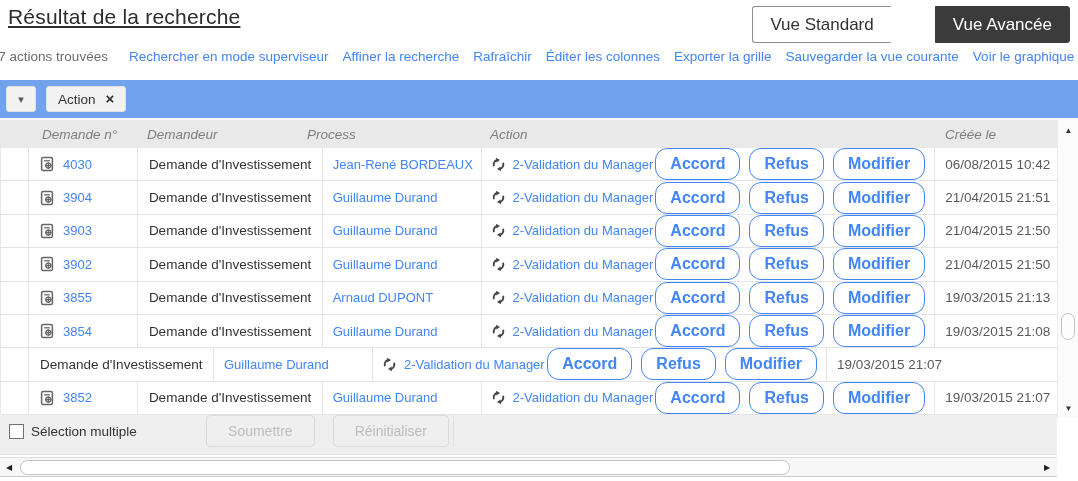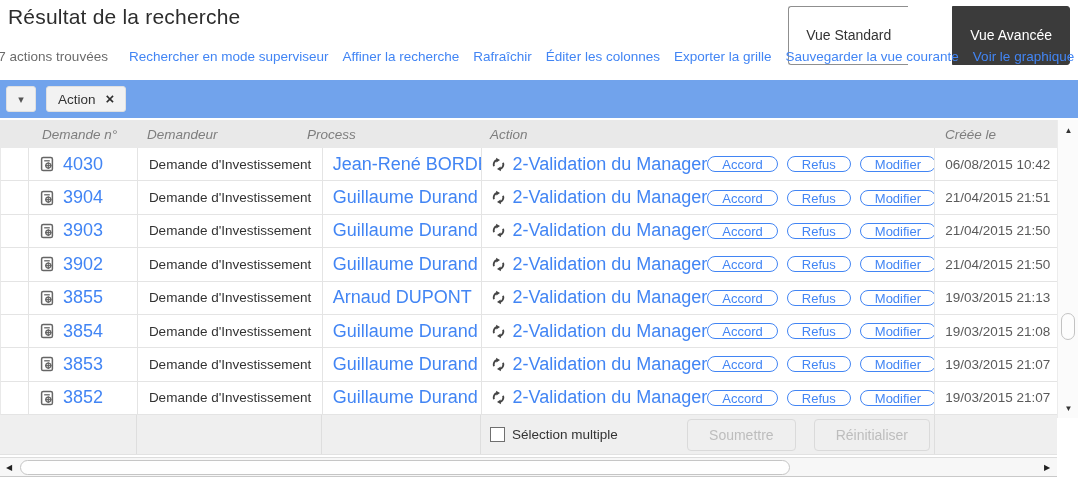--- a/index.html
+++ b/index.html
@@ -2,23 +2,23 @@
 <html style="--accent: #4285f4; --filter-bar: #71a3ec; --dark-button: #3b3b3b;"><head>
 <meta charset="utf-8">
 <style>
   * { margin:0; padding:0; box-sizing:border-box; }
   html,body { width:1078px; height:481px; overflow:hidden; background:#fff;
     font-family:"Liberation Sans", sans-serif; position:relative; }
 
   
   .page-header { position:absolute; top:0; left:0; width:1078px; height:40px;
     display:flex; justify-content:space-between; align-items:flex-start; padding:5px 8px 0 8px; }
-  .page-title { font-size:21px; color:#2d2d2d; font-weight:400; letter-spacing:.2px; }
+  .page-title { font-size:21px; color:#2d2d2d; font-weight:400; letter-spacing:.2px;text-decoration:underline; }
   .view-toggle { display:flex; margin-top:1px; }
-  .view-btn { font-size:14px; padding:20px 17px; cursor:pointer; line-height:17px; }
+  .view-btn { font-size:17px; padding:9px 17px; cursor:pointer; line-height:17px; }
   .view-btn.standard { background:#fff; border:1px solid #8f8f8f; color:#333;
     border-radius:3px 0 0 3px; border-right:none; }
   .view-btn.advanced { background:var(--dark-button,#3b3b3b); border:1px solid var(--dark-button,#3b3b3b);
     color:#fff; border-radius:0 3px 3px 0;margin-left:44px; }
 
   
   .links-row { position:absolute; top:44; left:0; width:1078px; top:44px; height:24px;
     display:flex; align-items:center; padding:0 8px 0 2px;justify-content:center; }
   .result-count { color:#6b6b6b; font-size:13.5px; margin-right:14px; white-space:nowrap; }
   .tb-link { color:var(--accent,#4285f4); font-size:13.5px; text-decoration:none;
@@ -42,30 +42,30 @@
   .trow { display:flex; height:33.38px; border-bottom:1px solid #e4e4e4;
     border-left:1px solid #e9e9e9; background:#fff; align-items:stretch; }
   .c { display:flex; align-items:center; overflow:hidden; white-space:nowrap; }
   .c0 { width:28px; }  .c1 { width:109px; padding-left:10px; }
   .c2 { width:185px; padding-left:11px; } .c3 { width:159px; padding-left:10px; }
   .c4 { width:454px; padding-left:9px; }  .c5 { width:122px; padding-left:10px; }
   .trow .c0, .trow .c1, .trow .c2, .trow .c3, .trow .c4 { border-right:1px solid #e4e4e4; }
   .thead .c1 { padding-left:14px; }
   .cell-text { color:#333; font-size:13.5px; }
   .date-text { color:#5a5a5a; font-size:13.5px; }
-  .link { color:var(--accent,#4285f4); font-size:18px; text-decoration:none; cursor:pointer; }
+  .link { color:var(--accent,#4285f4); font-size:13px; text-decoration:none; cursor:pointer; }
   .doc-icon { margin-right:8px; display:flex; }
   .refresh-icon { margin-right:7px; display:flex; }
   .btn-group { margin-left:auto; margin-right:9px; display:flex; gap:9px; }
-  .pill { height:16px; border:1px solid var(--accent,#4285f4); color:var(--accent,#4285f4);
-    background:#fff; border-radius:12px; font-size:13px; padding:0 14px; cursor:pointer;
-    font-family:"Liberation Sans",sans-serif; }
-
-  
-  .tfoot { display:flex; height:40px; background:#efefef; border-bottom:1px solid #e2e2e2; }
+  .pill { height:32px; border:1px solid var(--accent,#4285f4); color:var(--accent,#4285f4);
+    background:#fff; border-radius:12px; font-size:16px; padding:0 14px; cursor:pointer;
+    font-family:"Liberation Sans",sans-serif;font-weight:bold; }
+
+  
+  .tfoot { display:flex; height:40px; background:#efefef; border-bottom:1px solid #e2e2e2;flex-direction:column; }
   .tfoot .c1, .tfoot .c2, .tfoot .c3, .tfoot .c4 { border-right:1px solid #dedede; }
   .checkbox { width:15px; height:15px; background:#fff; border:1px solid #6f6f6f;
     margin-right:7px; cursor:pointer; flex:none; }
   .ms-label { color:#333; font-size:13.5px; }
   .foot-btns { margin-left:auto; margin-right:4px; display:flex; gap:18px; align-items:center; }
   .dis-btn { height:32px; padding:0 21px; border:1px solid #dadada; border-radius:4px;
     background:transparent; color:#bdbdbd; font-size:14px; cursor:default;
     font-family:"Liberation Sans",sans-serif; }
 
   
@@ -374,33 +374,20 @@
         <button class="pill">Modifier</button>
       </span>
     </div>
     <div class="c c5">
       <span class="date-text">19/03/2015 21:08</span>
     </div>
   </div>
 
   <div class="trow">
     <div class="c c0"></div>
-    <div class="c c1">
-      <span class="doc-icon">
-        <svg width="16" height="16" viewBox="0 0 16 16">
-          <rect x="2.6" y="1.4" width="10.8" height="13.2" rx="1.6" fill="none" stroke="#666" stroke-width="1.5"></rect>
-          <line x1="5.2" y1="4.8" x2="10.8" y2="4.8" stroke="#666" stroke-width="1.3"></line>
-          <circle cx="9.3" cy="9.6" r="2.5" fill="none" stroke="#666" stroke-width="1.3"></circle>
-          <circle cx="9.3" cy="9.6" r="0.9" fill="#666"></circle>
-          <line x1="9.3" y1="6.3" x2="9.3" y2="12.9" stroke="#666" stroke-width="1.1"></line>
-          <line x1="6" y1="9.6" x2="12.6" y2="9.6" stroke="#666" stroke-width="1.1"></line>
-        </svg>
-      </span>
-      <a class="link">3853</a>
-    </div>
     <div class="c c2">
       <span class="cell-text">Demande d'Investissement</span>
     </div>
     <div class="c c3">
       <a class="link">Guillaume Durand</a>
     </div>
     <div class="c c4">
       <span class="refresh-icon">
         <svg width="15" height="15" viewBox="0 0 16 16">
           <path d="M3.1 9.8 A5.2 5.2 0 0 1 6.4 3.2" fill="none" stroke="#454545" stroke-width="2"></path>

